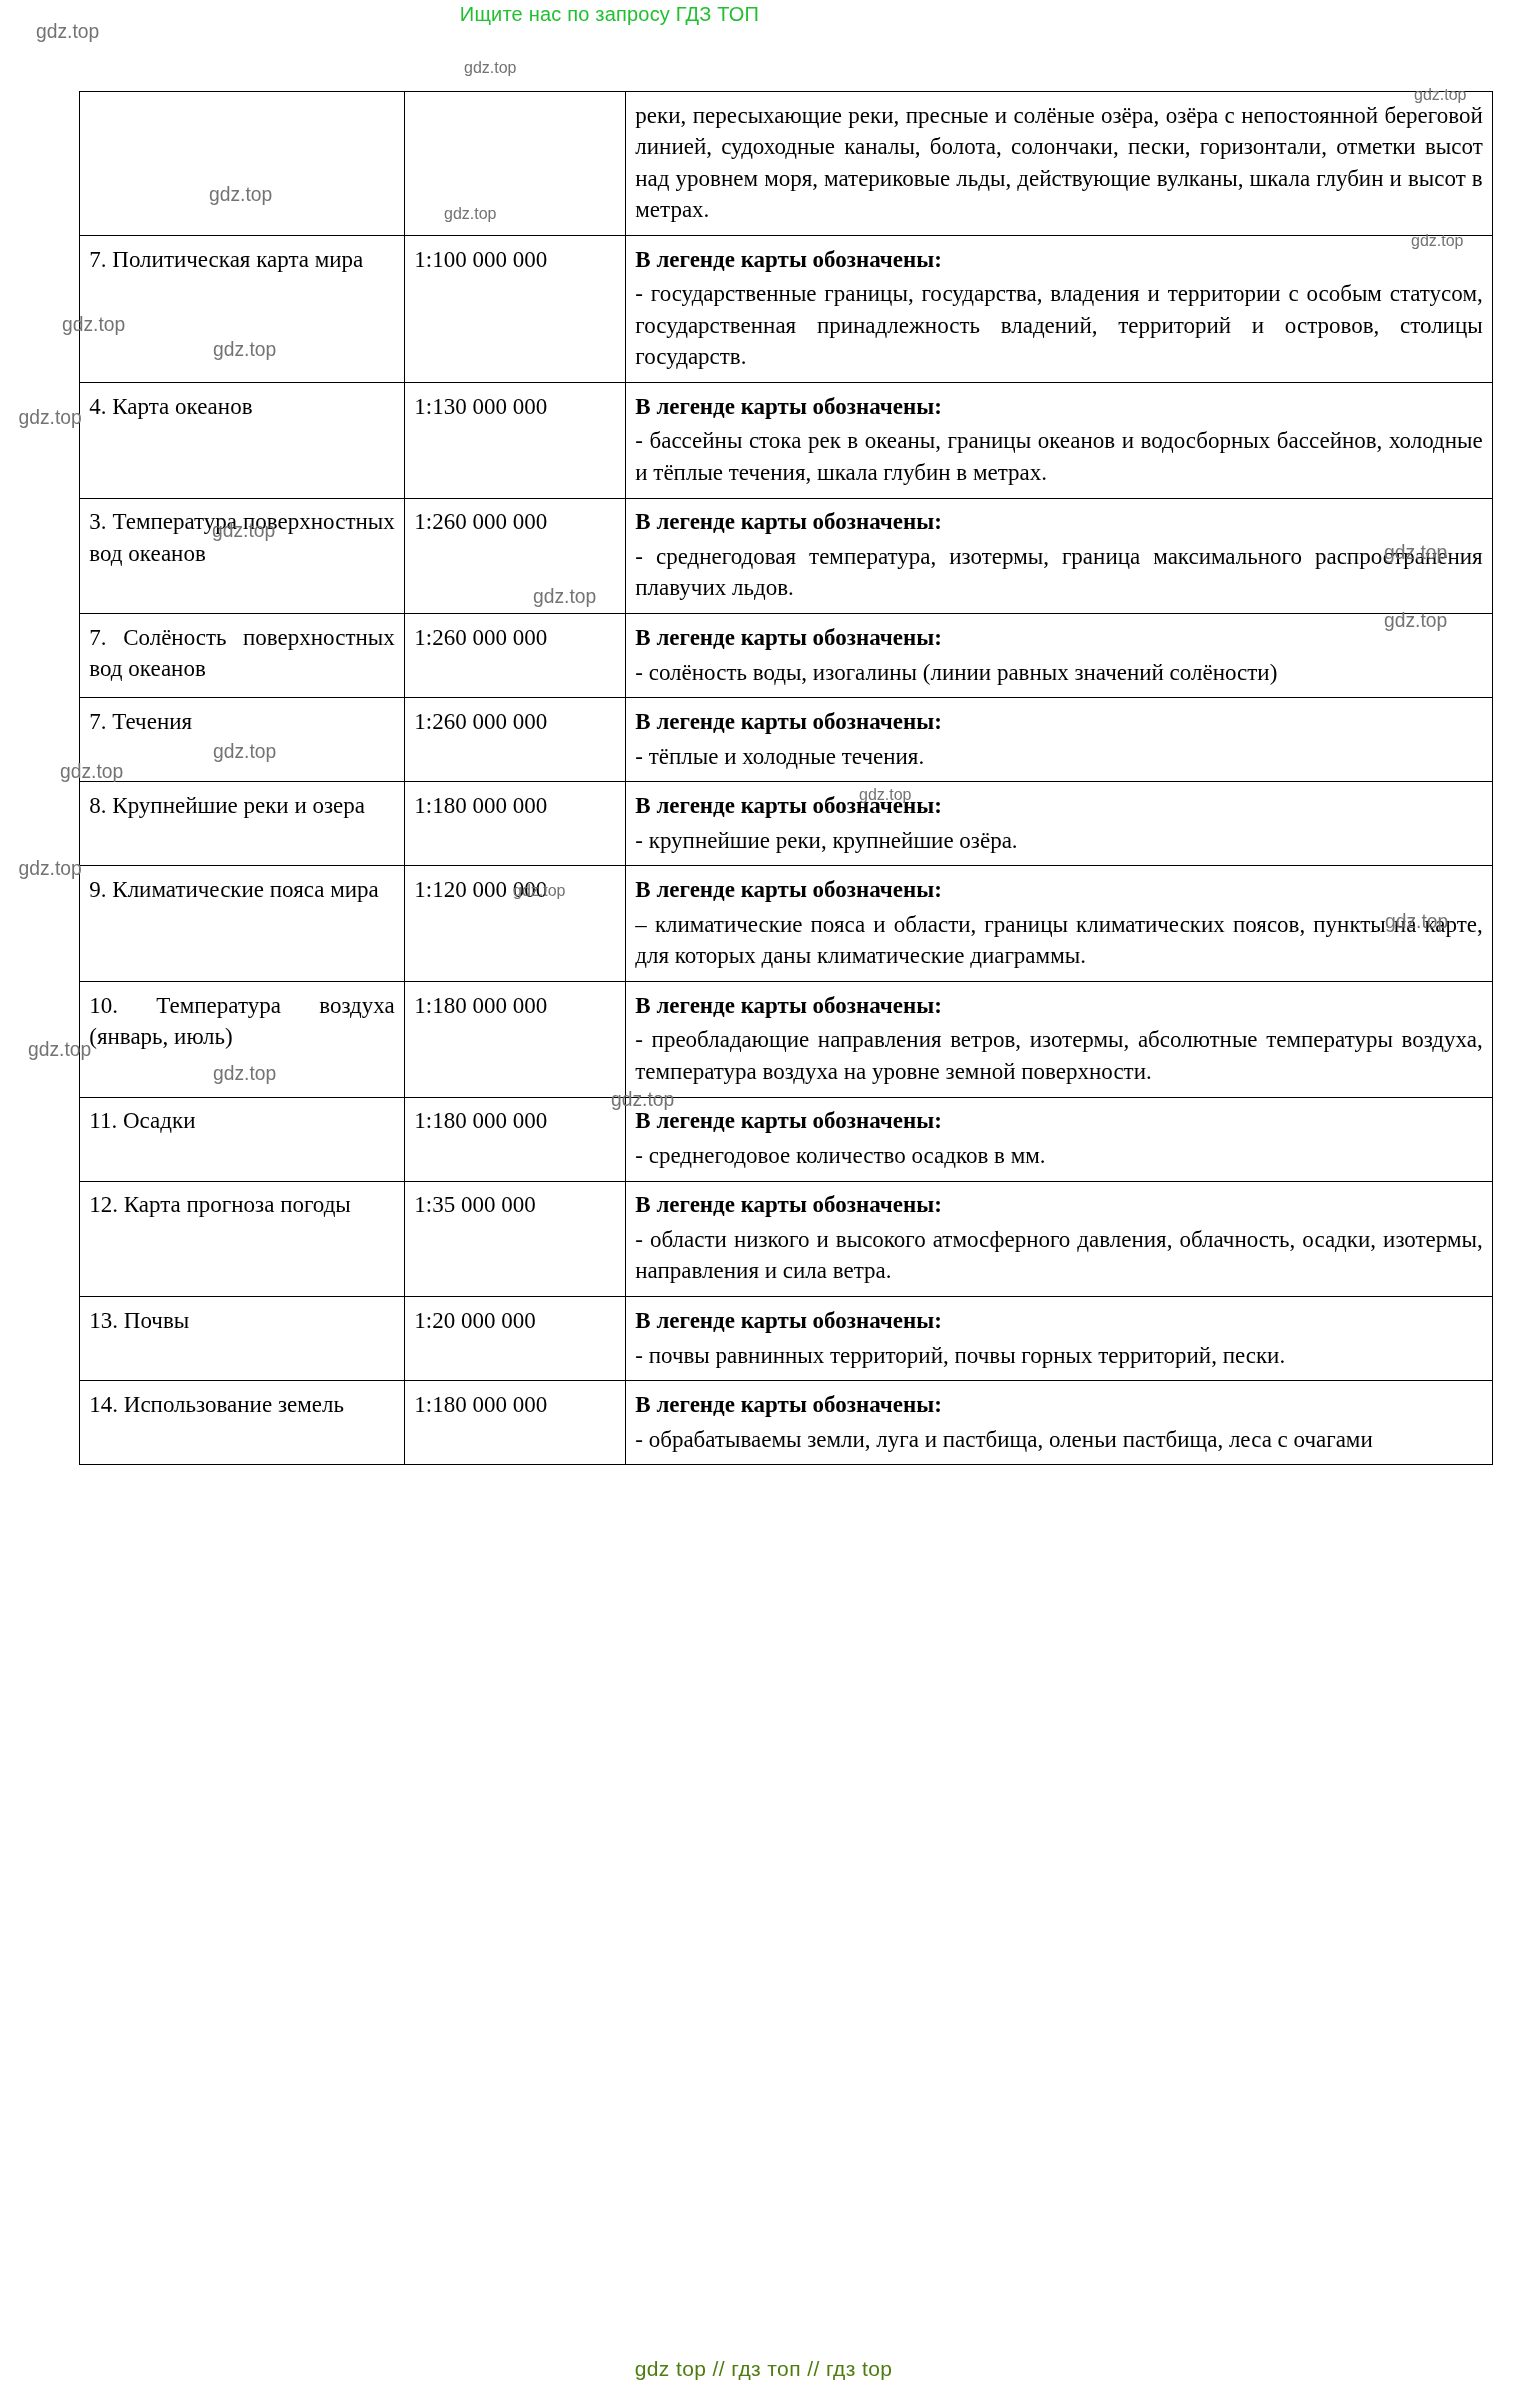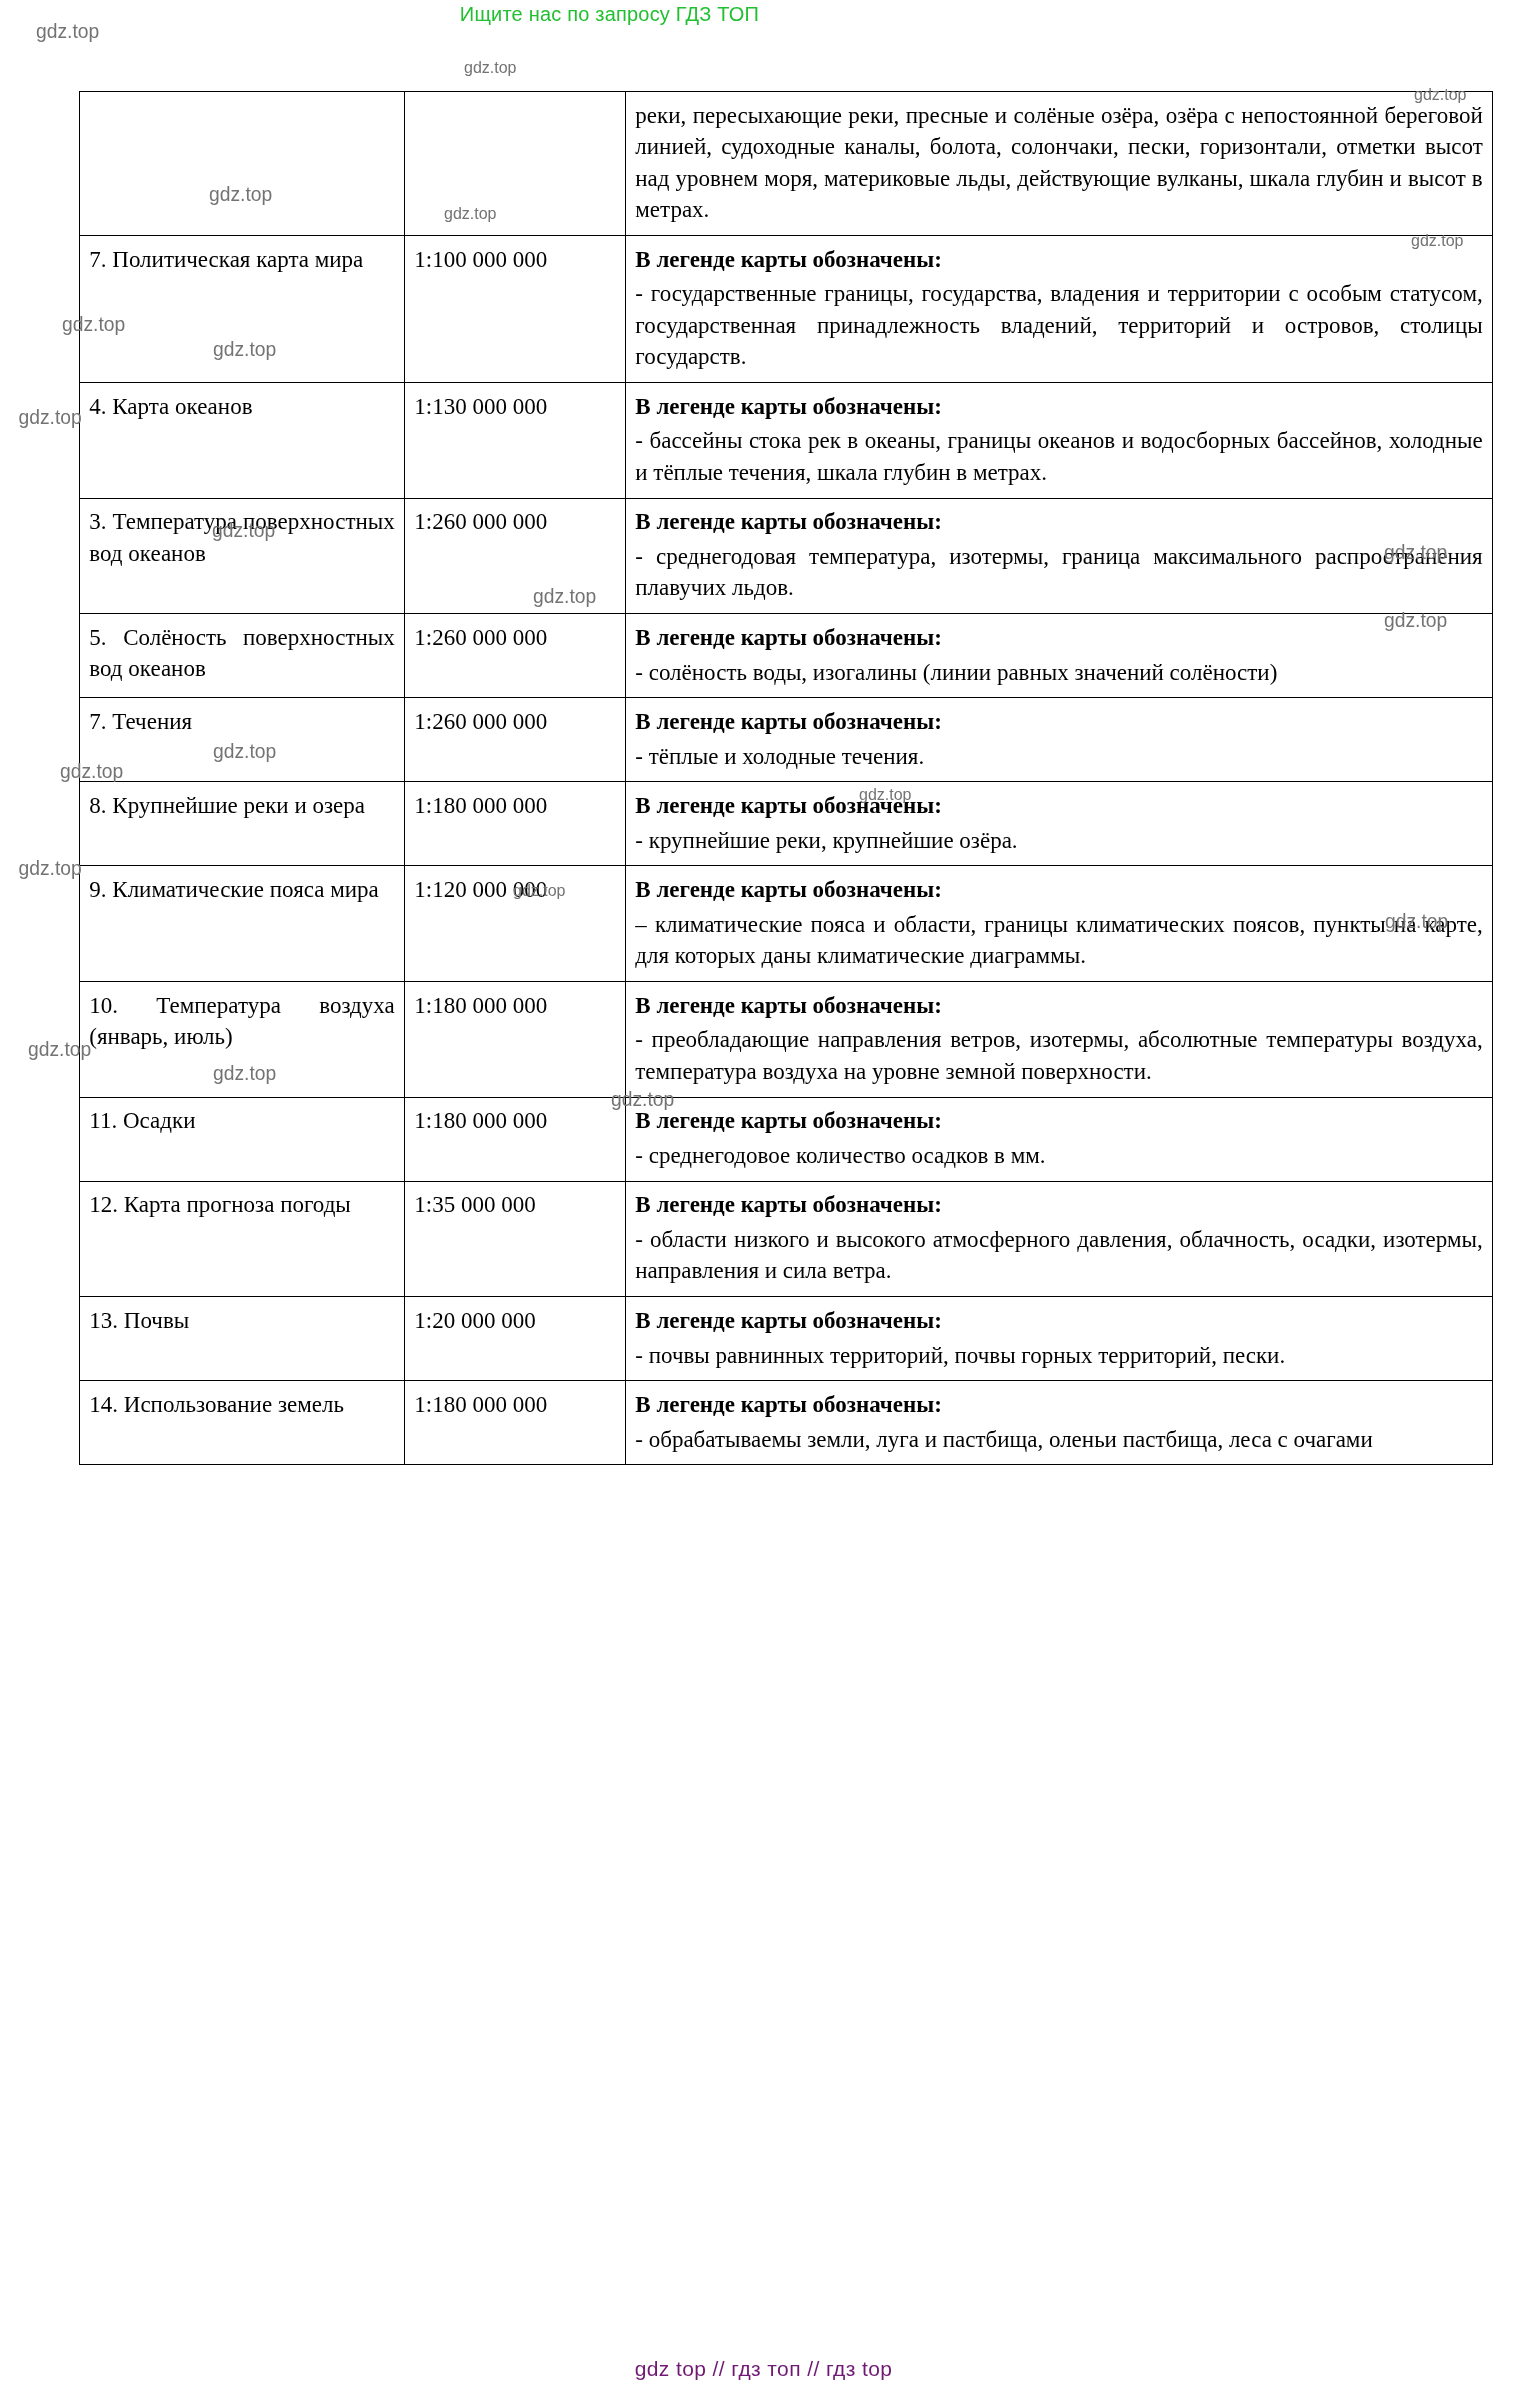--- a/index.html
+++ b/index.html
@@ -165,21 +165,21 @@
         </tr>
         <tr>
           <td class="cell-name">3. Температура поверхностных вод океанов</td>
           <td class="cell-scale">1:260 000 000</td>
           <td class="cell-desc">
             <span class="legend-head">В легенде карты обозначены:</span>
             <span class="legend-body">- среднегодовая температура, изотермы, граница максимального распространения плавучих льдов.</span>
           </td>
         </tr>
         <tr>
-          <td class="cell-name">5. Солёность поверхностных вод океанов</td>
+          <td class="cell-name">7. Солёность поверхностных вод океанов</td>
           <td class="cell-scale">1:260 000 000</td>
           <td class="cell-desc">
             <span class="legend-head">В легенде карты обозначены:</span>
             <span class="legend-body">- солёность воды, изогалины (линии равных значений солёности)</span>
           </td>
         </tr>
         <tr>
           <td class="cell-name">7. Течения</td>
           <td class="cell-scale">1:260 000 000</td>
           <td class="cell-desc">
@@ -240,14 +240,14 @@
           <td class="cell-scale">1:180 000 000</td>
           <td class="cell-desc">
             <span class="legend-head">В легенде карты обозначены:</span>
             <span class="legend-body">- обрабатываемы земли, луга и пастбища, оленьи пастбища, леса с очагами</span>
           </td>
         </tr>
       </tbody>
   </table>
 </div>
 
-<div class="promo-footer" style="color: #701a75;">gdz top  //  гдз топ  //  гдз top</div>
+<div class="promo-footer" style="color: #4d7c0f;">gdz top  //  гдз топ  //  гдз top</div>
 
 
 </body></html>

